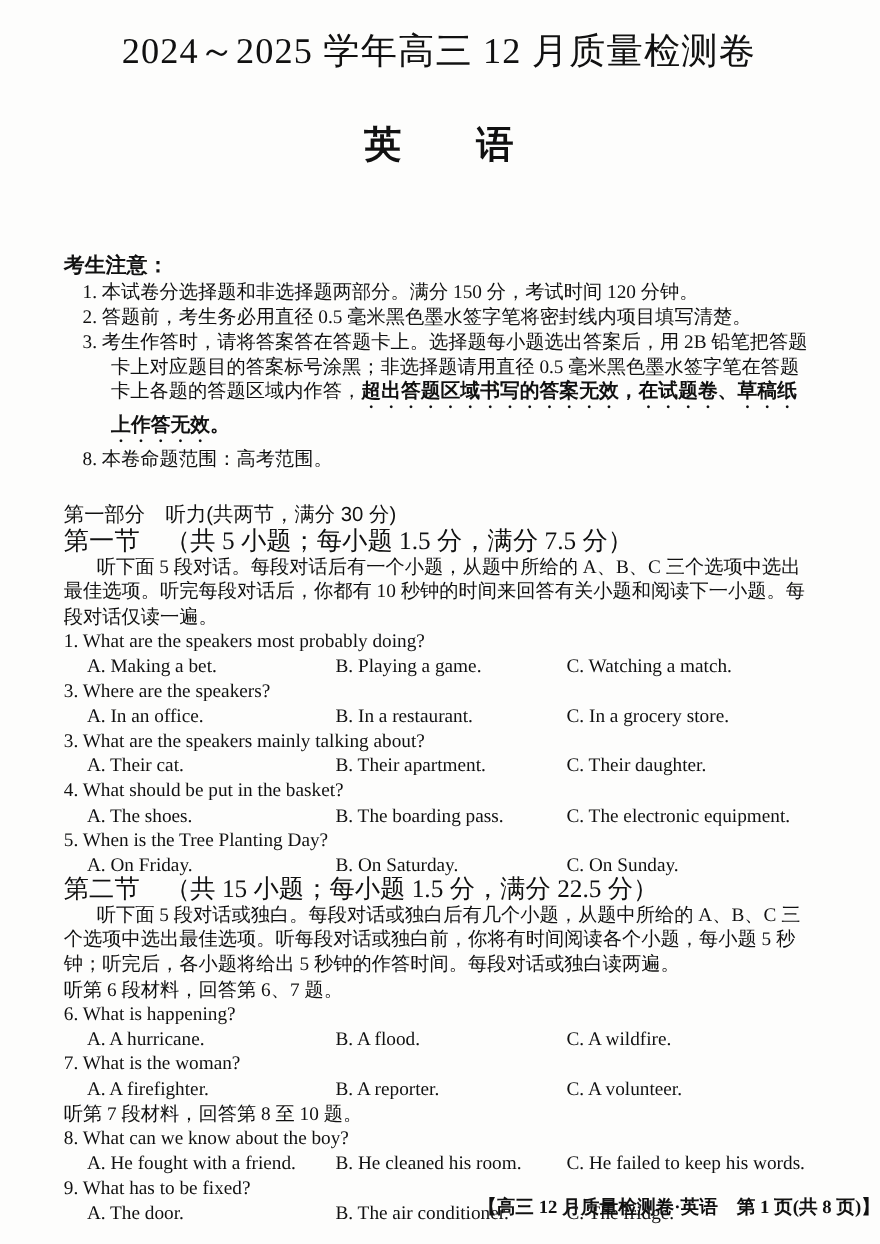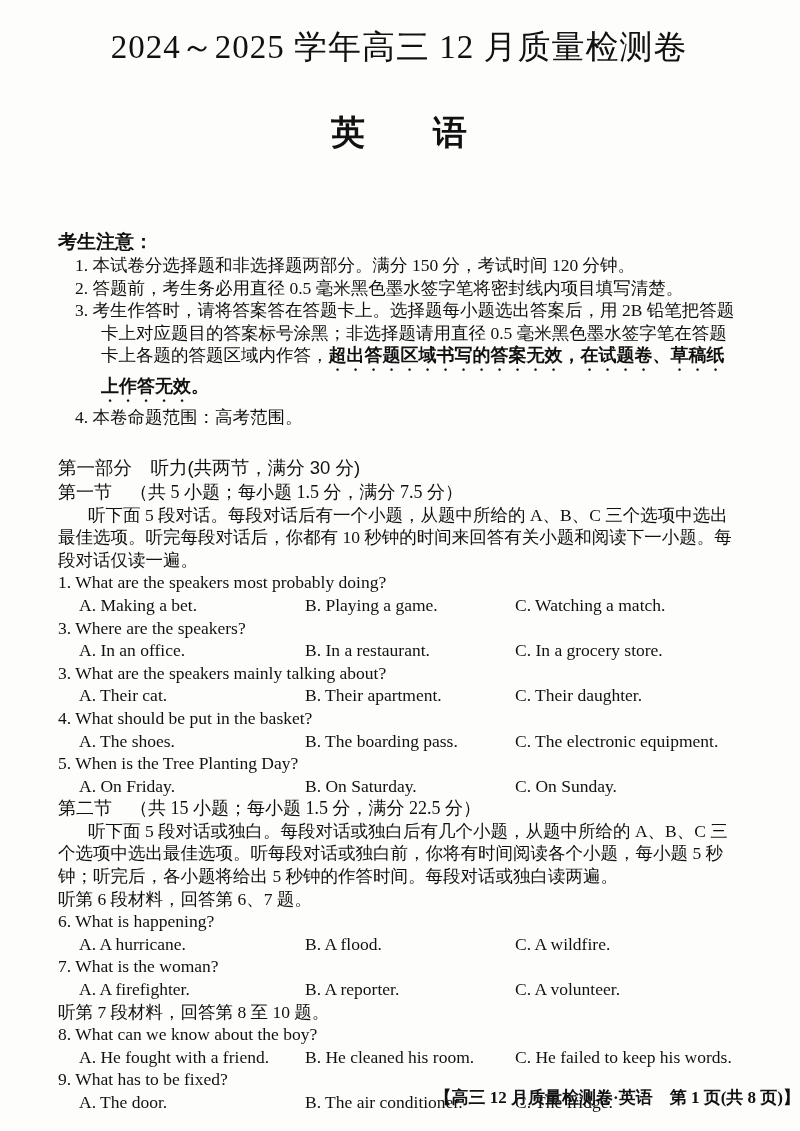--- a/index.html
+++ b/index.html
@@ -54,21 +54,21 @@
     text-emphasis-position:under right;
   }
   .part-heading{
     margin-top:26px;
     font-size:18.5px;
     line-height:26px;
     font-weight:normal;
     font-family:"Liberation Sans","DejaVu Sans",sans-serif;
   }
   .body-text{font-size:17.5px;line-height:22.6px;}
-  .section-heading{font-size:18px;line-height:22.6px;}
+  .section-heading{font-size:23px;line-height:22.6px;}
   .para{text-indent:30px;}
   .note-line{}
   .q-stem{}
   .q-options{padding-left:21px;}
   .opt{display:inline-block;vertical-align:top;}
   .opt-a{width:226px;}
   .opt-b{width:210px;}
   .footer{
     position:absolute;
     left:0;right:0;bottom:22px;
@@ -84,21 +84,21 @@
   <div class="content">
 
     <h1 class="title">2024～2025 学年高三 12 月质量检测卷</h1>
     <h2 class="subject">英　　语</h2>
 
     <section class="body-text">
       <div class="notice-heading">考生注意：</div>
       <div class="notice-item">1. 本试卷分选择题和非选择题两部分。满分 150 分，考试时间 120 分钟。</div>
       <div class="notice-item">2. 答题前，考生务必用直径 0.5 毫米黑色墨水签字笔将密封线内项目填写清楚。</div>
       <div class="notice-item"><span>3. 考生作答时，请将答案答在答题卡上。选择题每小题选出答案后，用 2B 铅笔把答题卡上对应题目的答案标号涂黑；非选择题请用直径 0.5 毫米黑色墨水签字笔在答题卡上各题的答题区域内作答，</span><span class="emph">超出答题区域书写的答案无效，在试题卷、草稿纸上作答无效。</span></div>
-      <div class="notice-item">4. 本卷命题范围：高考范围。</div>
+      <div class="notice-item">8. 本卷命题范围：高考范围。</div>
     </section>
 
     <section class="body-text">
       <div class="part-heading">第一部分　听力(共两节，满分 30 分)</div>
 
       <div>
         <div class="section-heading">第一节　（共 5 小题；每小题 1.5 分，满分 7.5 分）</div>
         <p class="para">听下面 5 段对话。每段对话后有一个小题，从题中所给的 A、B、C 三个选项中选出最佳选项。听完每段对话后，你都有 10 秒钟的时间来回答有关小题和阅读下一小题。每段对话仅读一遍。</p>
 
         <div class="question">

